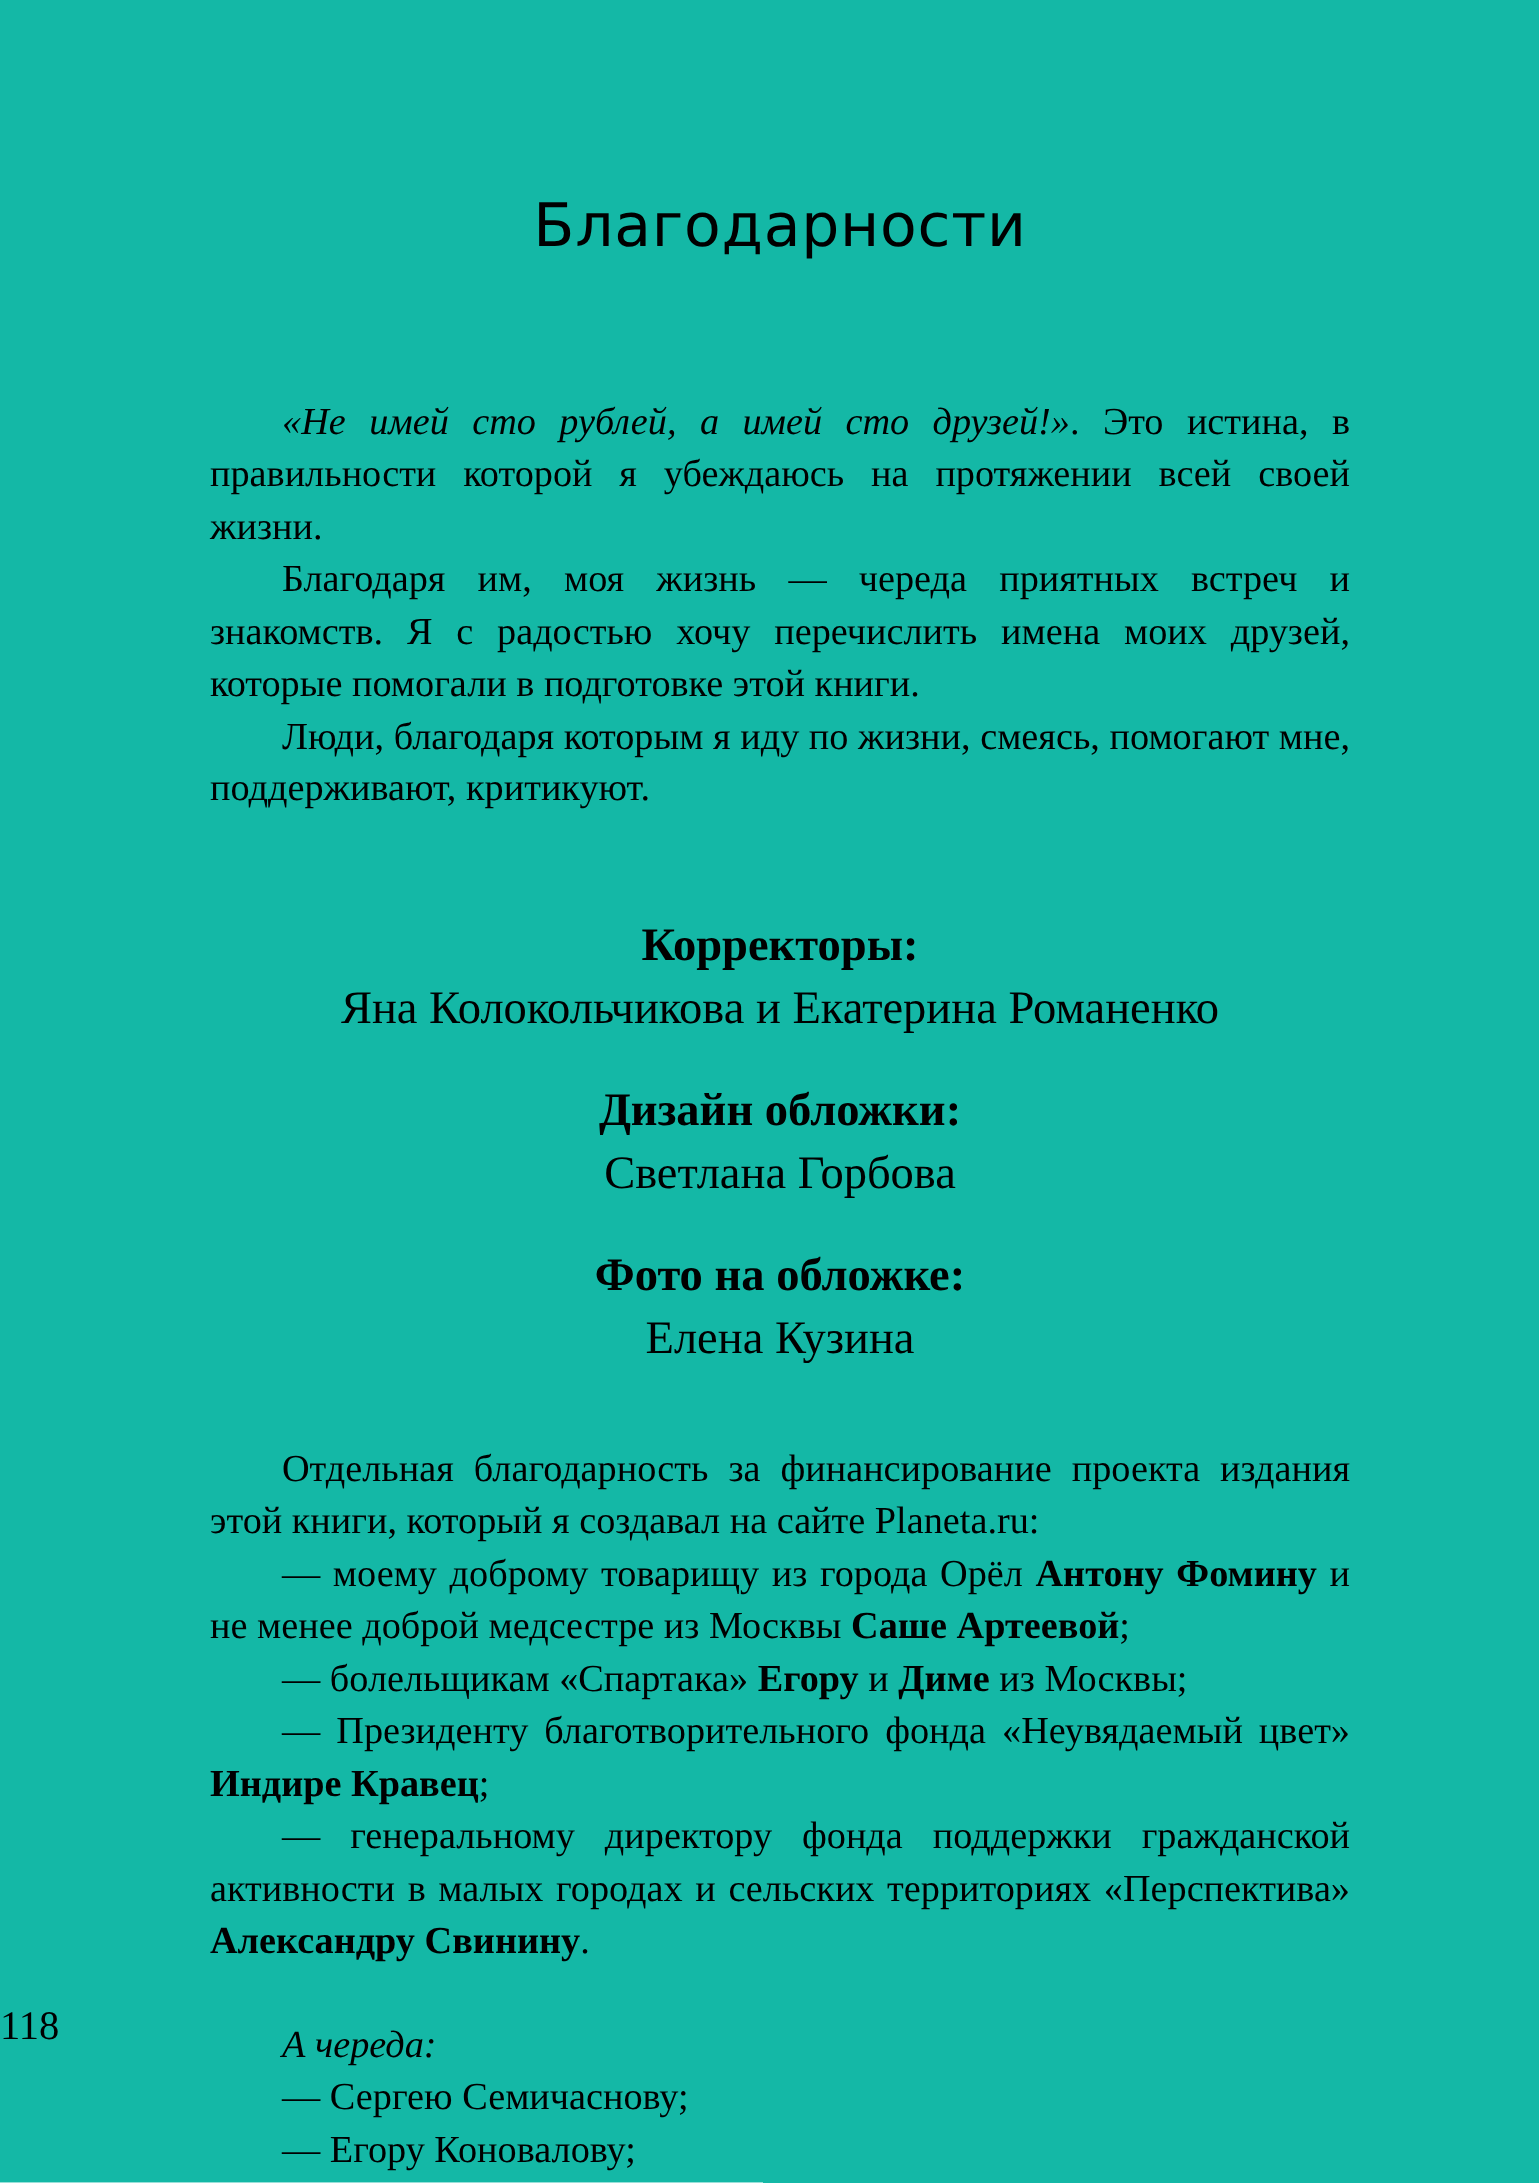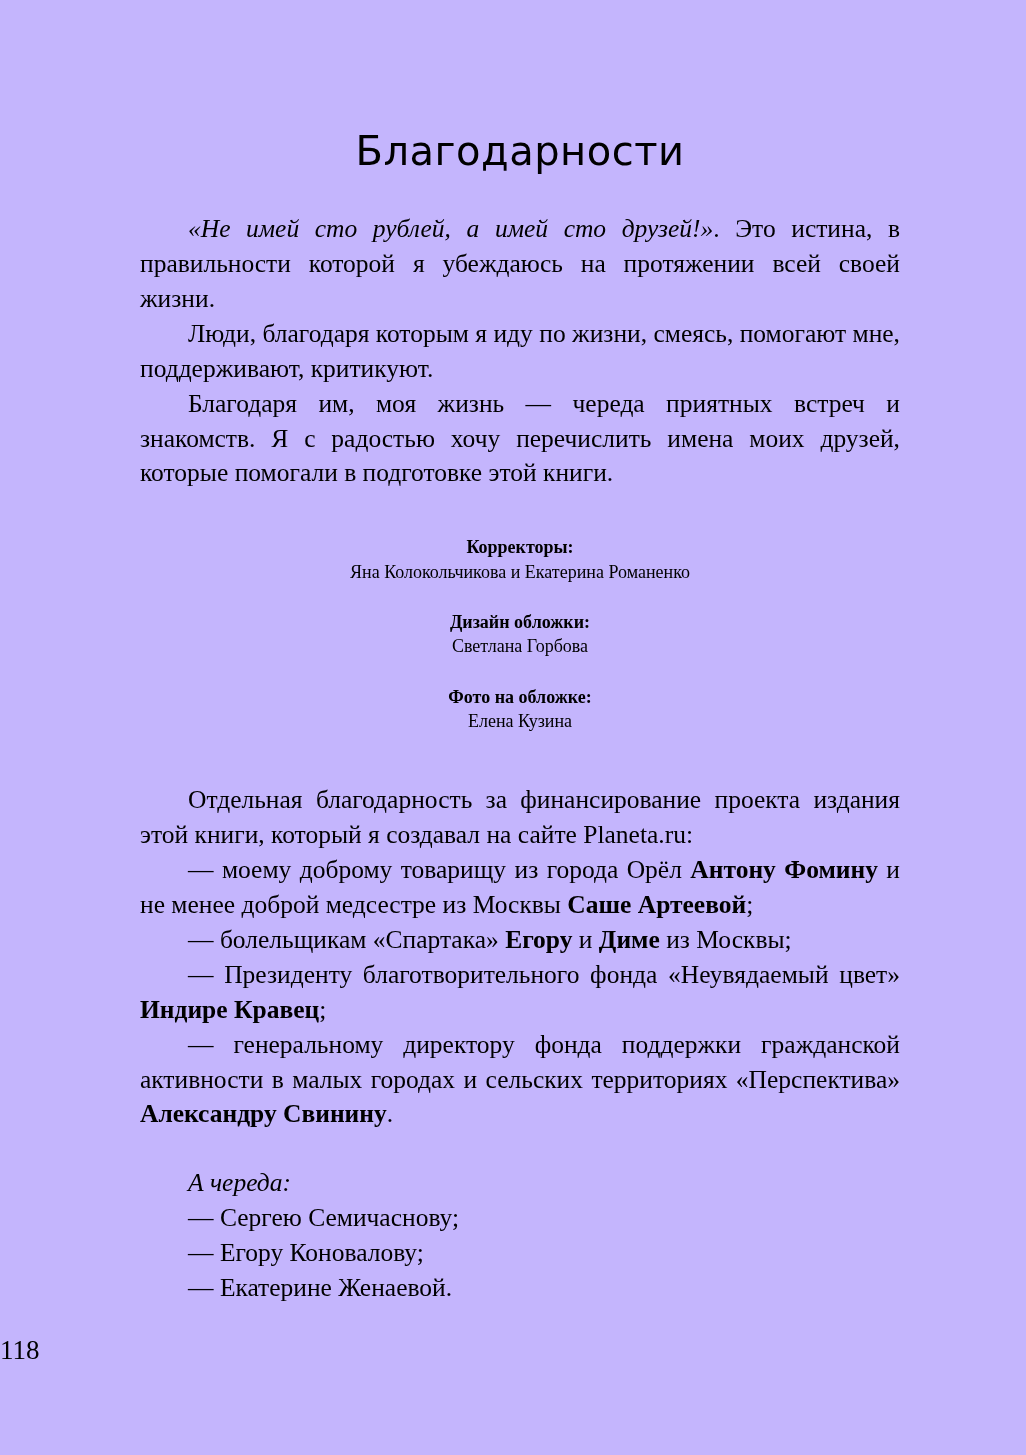--- a/index.html
+++ b/index.html
@@ -4,21 +4,21 @@
 <style>
   html, body {
     margin: 0;
     padding: 0;
     background: #ffffff;
   }
   .page {
     position: relative;
     width: 1026px;
     height: 1455px;
-    background: #c4b5fd;
+    background: #14b8a6;
     margin: 0 auto;
     overflow: hidden;
     font-family: "Liberation Serif", serif;
     color: #000000;
   }
   .content {
     position: absolute;
     left: 140px;
     top: 0;
     width: 760px;
@@ -26,36 +26,36 @@
   h1.title {
     font-family: "DejaVu Sans", sans-serif;
     font-weight: 400;
     font-size: 40px;
     text-align: center;
     margin: 0;
     padding-top: 128px;
     letter-spacing: 0.5px;
   }
   .body-block {
-    margin-top: 38px;
+    margin-top: 90px;
     font-size: 25.5px;
     line-height: 1.37;
     text-align: justify;
   }
   .body-block p {
     margin: 0;
     text-indent: 48px;
   }
   .body-block p.first i {
     font-style: italic;
   }
   .credits {
-    margin-top: 44px;
+    margin-top: 66px;
     text-align: center;
-    font-size: 18px;
+    font-size: 31px;
     line-height: 1.35;
   }
   .credits .group {
     margin-bottom: 26px;
   }
   .credits .group:last-child {
     margin-bottom: 0;
   }
   .credits .role {
     font-weight: bold;
@@ -107,22 +107,22 @@
 </head>
 <body>
 
 <div class="page">
   <div class="content">
 
     <h1 class="title">Благодарности</h1>
 
     <div class="body-block">
       <p class="first"><i>«Не имей сто рублей, а имей сто друзей!»</i><span>. Это истина, в правильности которой я убеждаюсь на протяжении всей своей жизни.</span></p>
+      <p>Благодаря им, моя жизнь — череда приятных встреч и знакомств. Я с радостью хочу перечислить имена моих друзей, которые помогали в подготовке этой книги.</p>
       <p>Люди, благодаря которым я иду по жизни, смеясь, помогают мне, поддерживают, критикуют.</p>
-      <p>Благодаря им, моя жизнь — череда приятных встреч и знакомств. Я с радостью хочу перечислить имена моих друзей, которые помогали в подготовке этой книги.</p>
     </div>
 
     <div class="credits">
       <div class="group">
         <div class="role">Корректоры:</div>
         <div class="names">Яна Колокольчикова и Екатерина Романенко</div>
       </div>
       <div class="group">
         <div class="role">Дизайн обложки:</div>
         <div class="names">Светлана Горбова</div>

